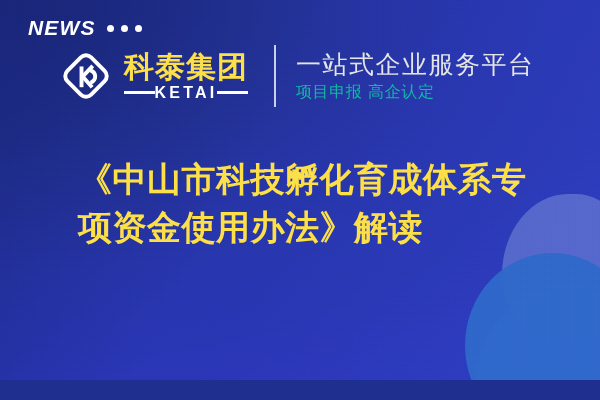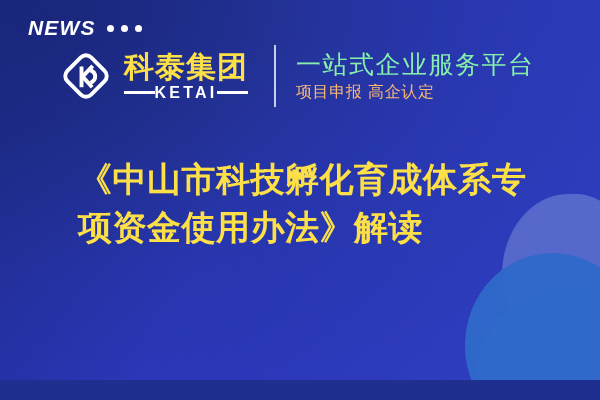--- a/index.html
+++ b/index.html
@@ -169,29 +169,29 @@
     flex: none;
   }
 
   .brand-right {
     display: flex;
     flex-direction: column;
     justify-content: center;
     gap: 5px;
   }
   .slogan-main {
-    color: #86efac;
+    color: #e5e5e5;
     font-size: 25px;
     line-height: 1.08;
     letter-spacing: 1.5px;
     white-space: nowrap;
     font-family: "DejaVu Sans", "Liberation Sans", sans-serif;
   }
   .slogan-sub {
-    color: #fdba74;
+    color: #14b8a6;
     font-size: 16px;
     line-height: 1.1;
     letter-spacing: 0.6px;
     white-space: nowrap;
     font-family: "DejaVu Sans", "Liberation Sans", sans-serif;
   }
 
   
   .headline {
     position: absolute;

